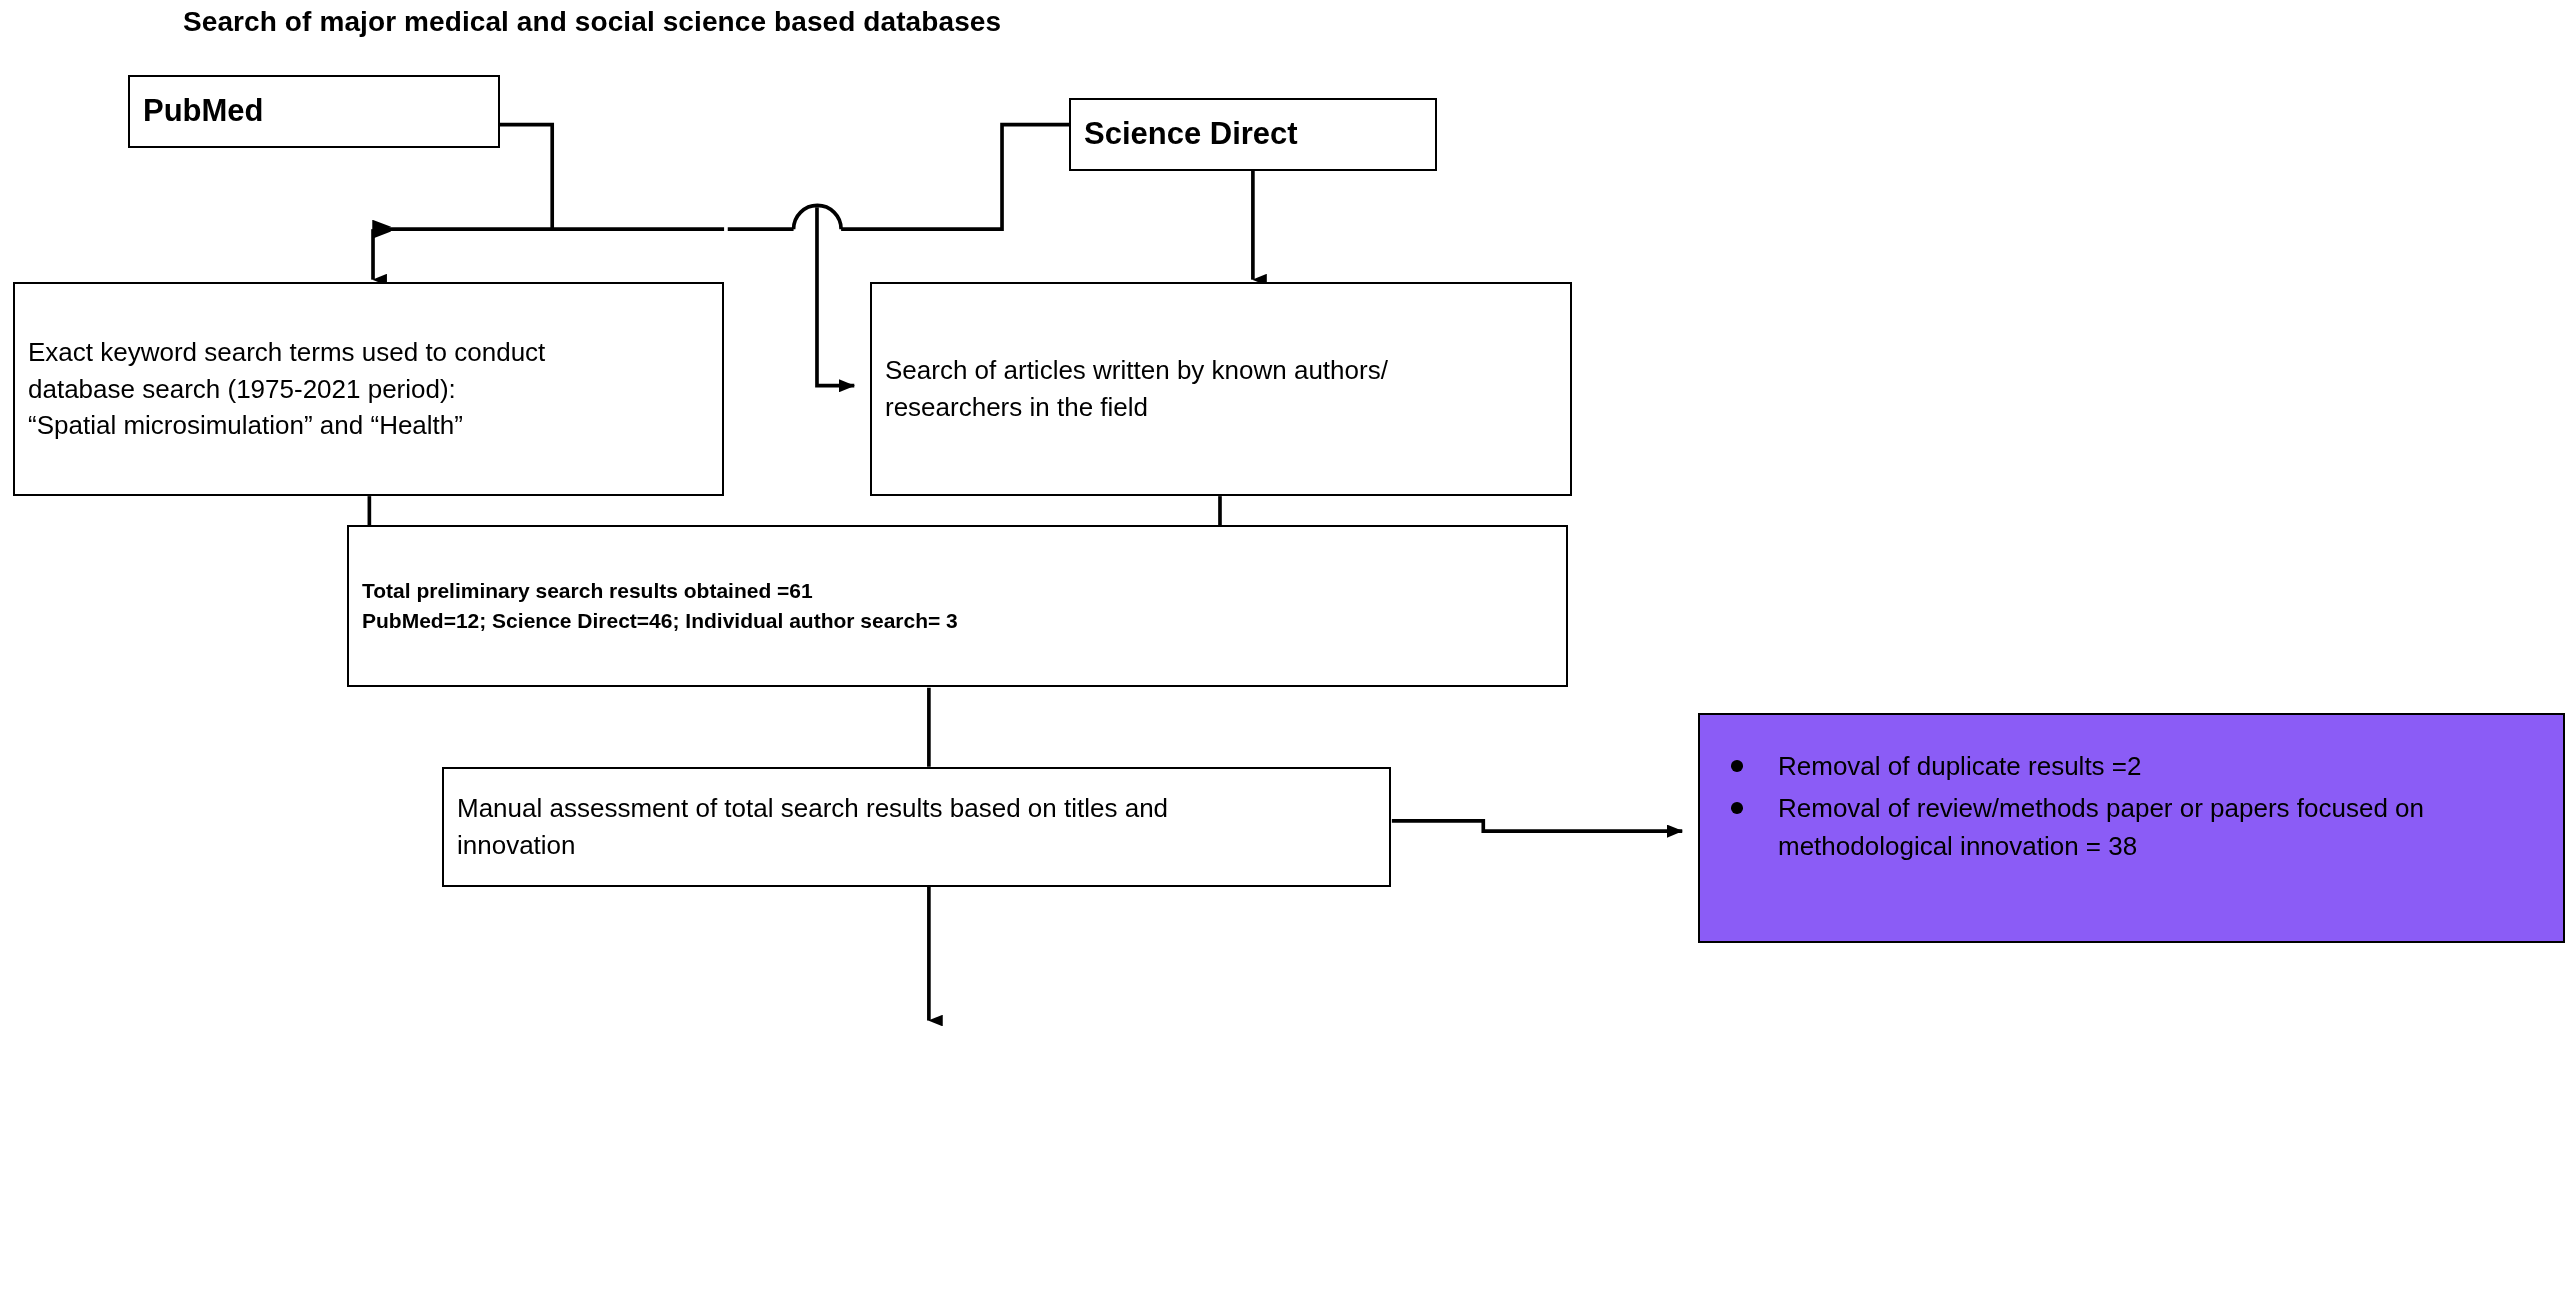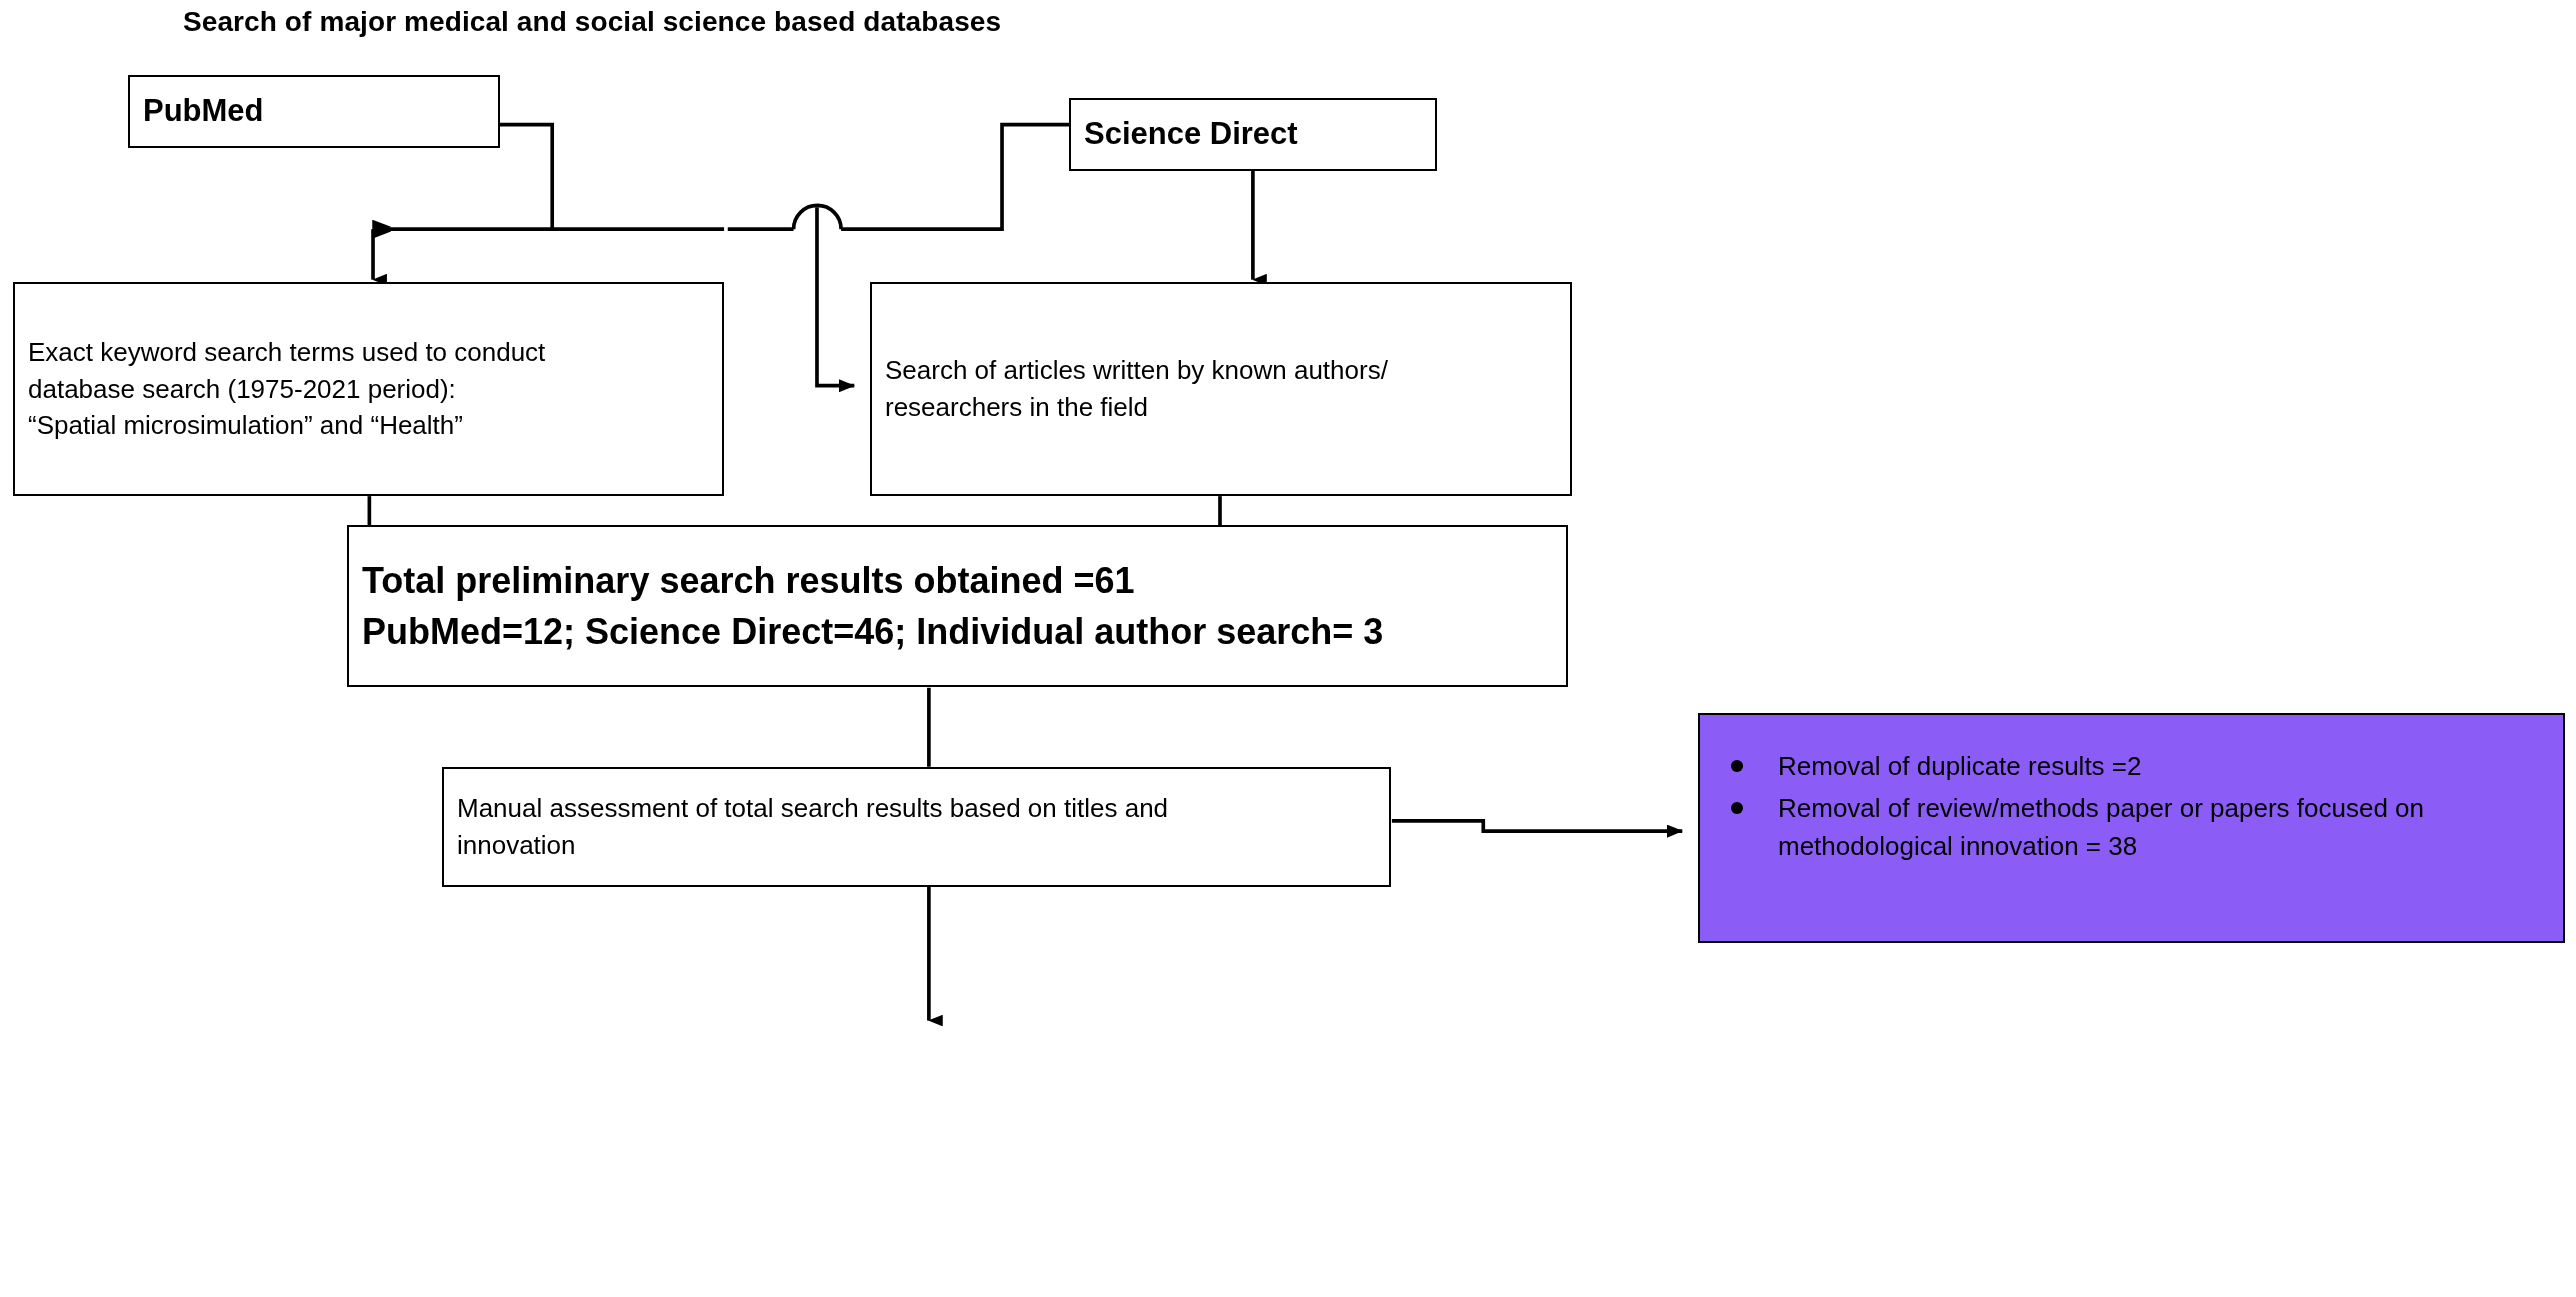--- a/index.html
+++ b/index.html
@@ -56,21 +56,21 @@
     letter-spacing: 0.1px;
   }
   .src-label {
     font-size: 31px;
     font-weight: bold;
   }
   .body-label {
     font-size: 26px;
   }
   .sum-label {
-    font-size: 36px;
+    font-size: 21px;
     font-weight: bold;
   }
   .final-label {
     font-size: 31px;
     font-weight: bold;
     line-height: 1.5;
   }
   .bullets {
     position: absolute;
     box-sizing: border-box;

